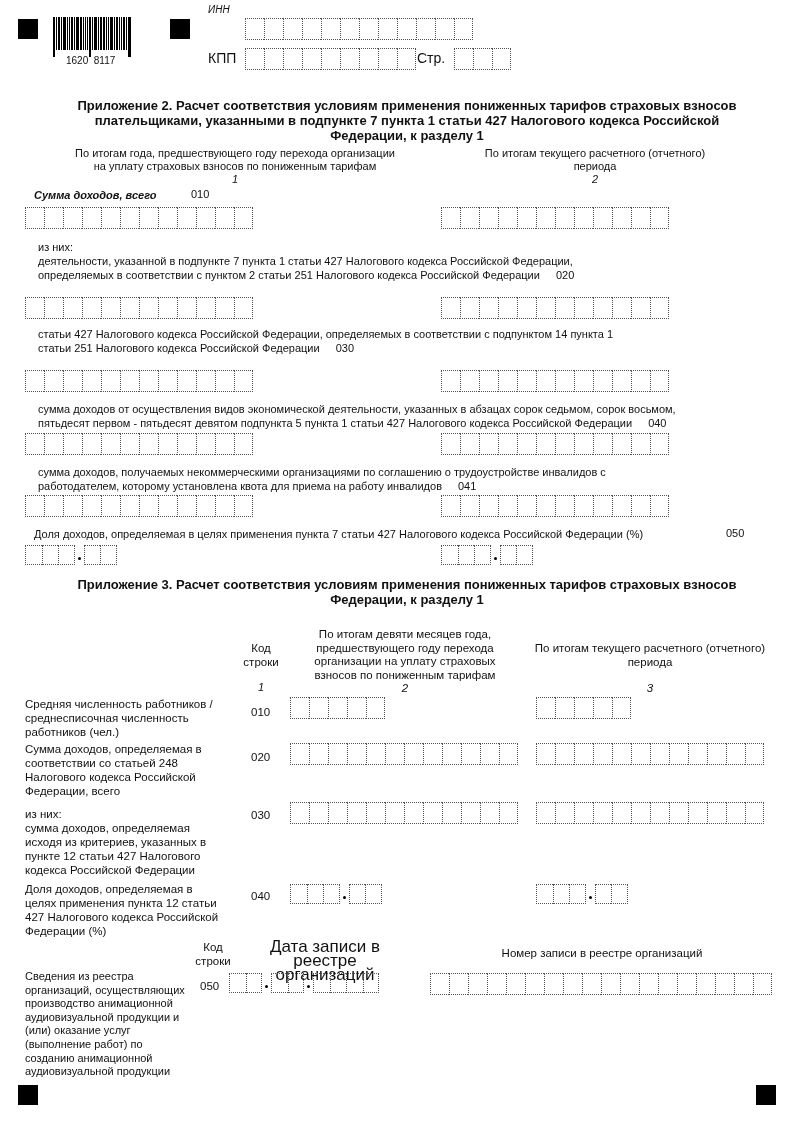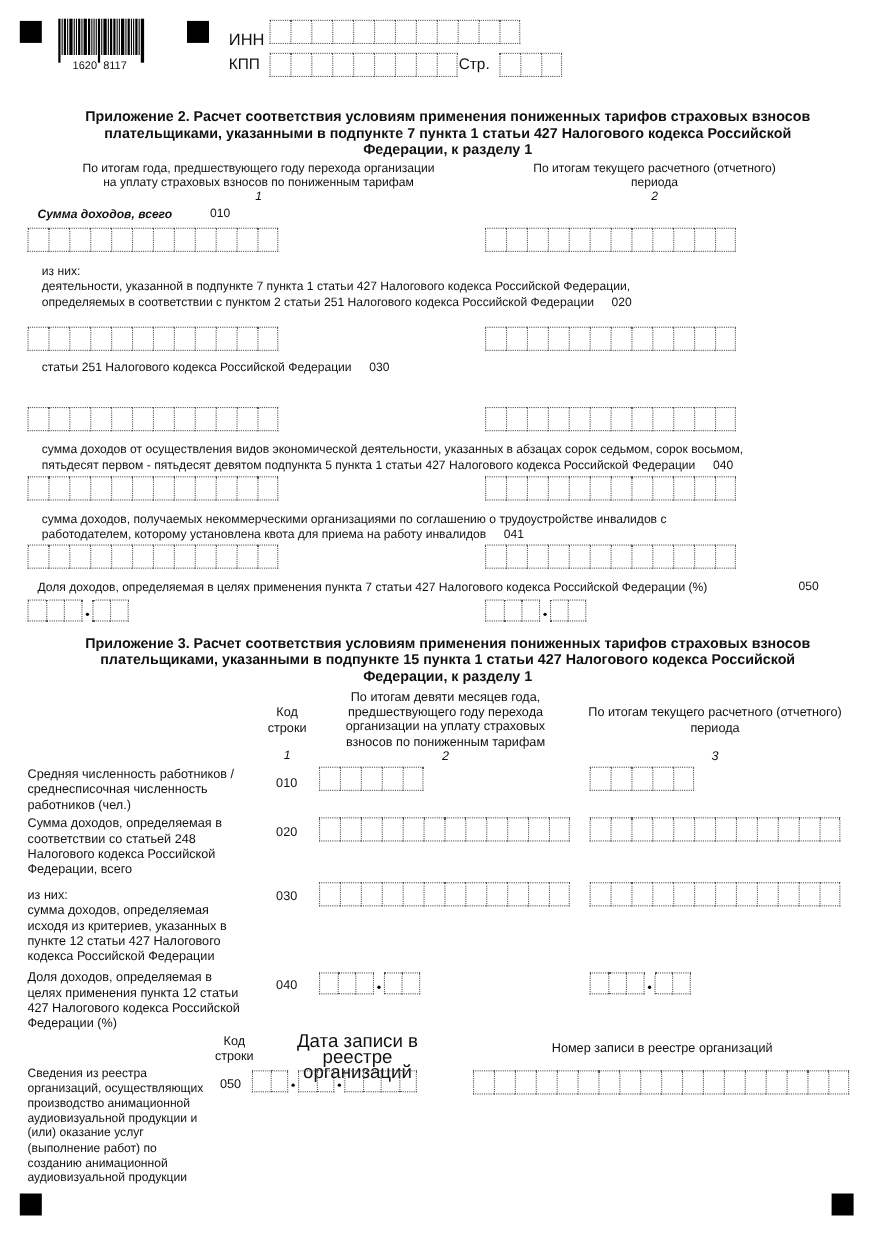--- a/index.html
+++ b/index.html
@@ -57,21 +57,21 @@
     <span style="width: 1px; height: 33px;"></span>
     <span style="width: 2px; height: 33px;"></span>
     <span style="width: 1px; height: 33px;"></span>
     <span style="width: 1px; height: 33px;"></span>
     <span style="width: 2px; height: 33px;"></span>
     <span style="width: 1px; height: 33px;"></span>
     <span style="width: 3px; height: 40px;"></span>
   </div>
 <div class="abs" style="left:66px;top:55px;font-size:10px;white-space:pre;">1620  8117</div>
 
-<div class="abs" style="left:208px;top:28px;font-size:15px;">ИНН</div>
+<div class="abs" style="left:208px;top:4px;font-size:10px;font-style:italic;">ИНН</div>
 <div class="cells" style="left:245px;top:18px;">
     <div class="grp">
       <div class="cell"></div>
       <div class="cell"></div>
       <div class="cell"></div>
       <div class="cell"></div>
       <div class="cell"></div>
       <div class="cell"></div>
       <div class="cell"></div>
       <div class="cell"></div>
@@ -187,20 +187,21 @@
       <div class="cell"></div>
       <div class="cell"></div>
       <div class="cell"></div>
       <div class="cell"></div>
       <div class="cell"></div>
       <div class="cell"></div>
     </div>
   </div>
 
 <div class="txt" style="left:38px;top:327px;">
+  <div>статьи 427 Налогового кодекса Российской Федерации, определяемых в соответствии с подпунктом 14 пункта 1</div>
   <div><span>статьи 251 Налогового кодекса Российской Федерации</span><span style="margin-left:16px;">030</span></div>
 </div>
 <div class="cells" style="left:25px;top:370px;">
     <div class="grp">
       <div class="cell"></div>
       <div class="cell"></div>
       <div class="cell"></div>
       <div class="cell"></div>
       <div class="cell"></div>
       <div class="cell"></div>
@@ -325,21 +326,20 @@
     </div>
     <div class="dot"></div>
     <div class="grp">
       <div class="cell sm"></div>
       <div class="cell sm"></div>
     </div>
   </div>
 
 <div class="title" style="top:577px;">
   <div>Приложение 3. Расчет соответствия условиям применения пониженных тарифов страховых взносов</div>
-  <div>плательщиками, указанными в подпункте 15 пункта 1 статьи 427 Налогового кодекса Российской</div>
   <div>Федерации, к разделу 1</div>
 </div>
 <div class="colhdr" style="left:240px;width:42px;top:641px;font-size:11.5px;line-height:14px;">
   <div>Код</div>
   <div>строки</div>
 </div>
 <div class="colhdr colnum" style="left:240px;width:42px;top:681px;">1</div>
 <div class="colhdr" style="left:290px;width:230px;top:628px;font-size:11.5px;line-height:13.5px;">
   <div>По итогам девяти месяцев года,</div>
   <div>предшествующего году перехода</div>

